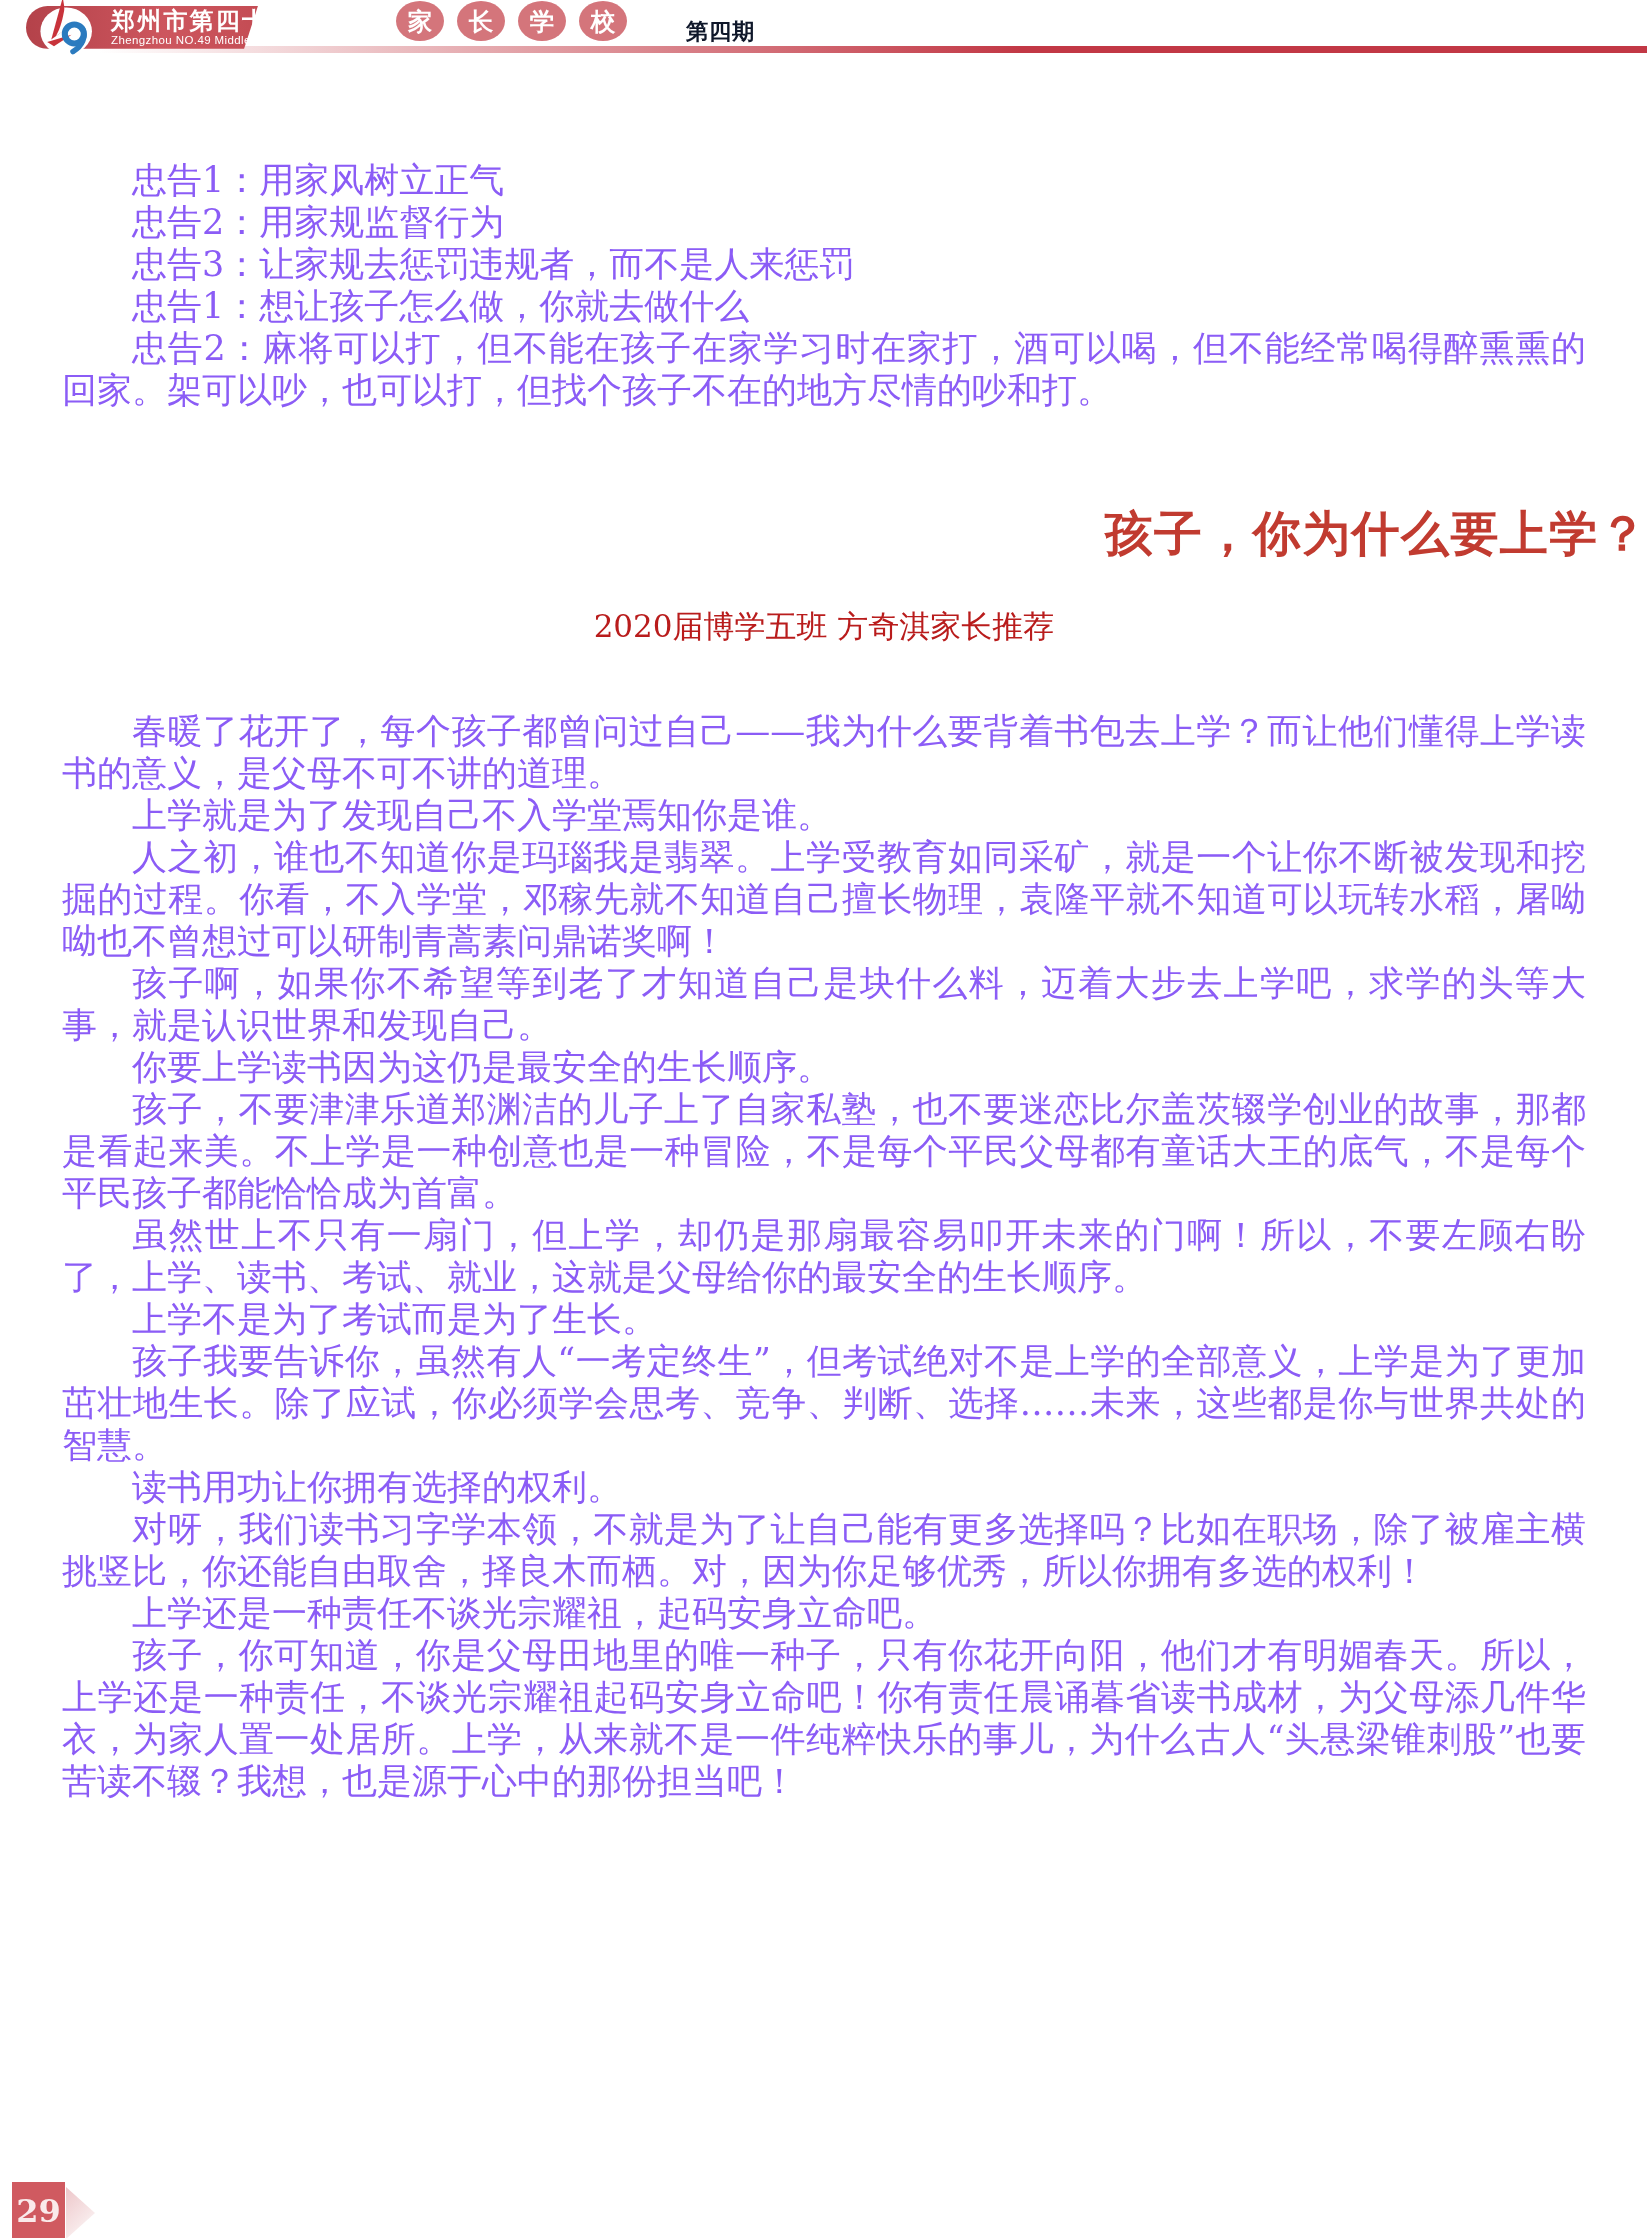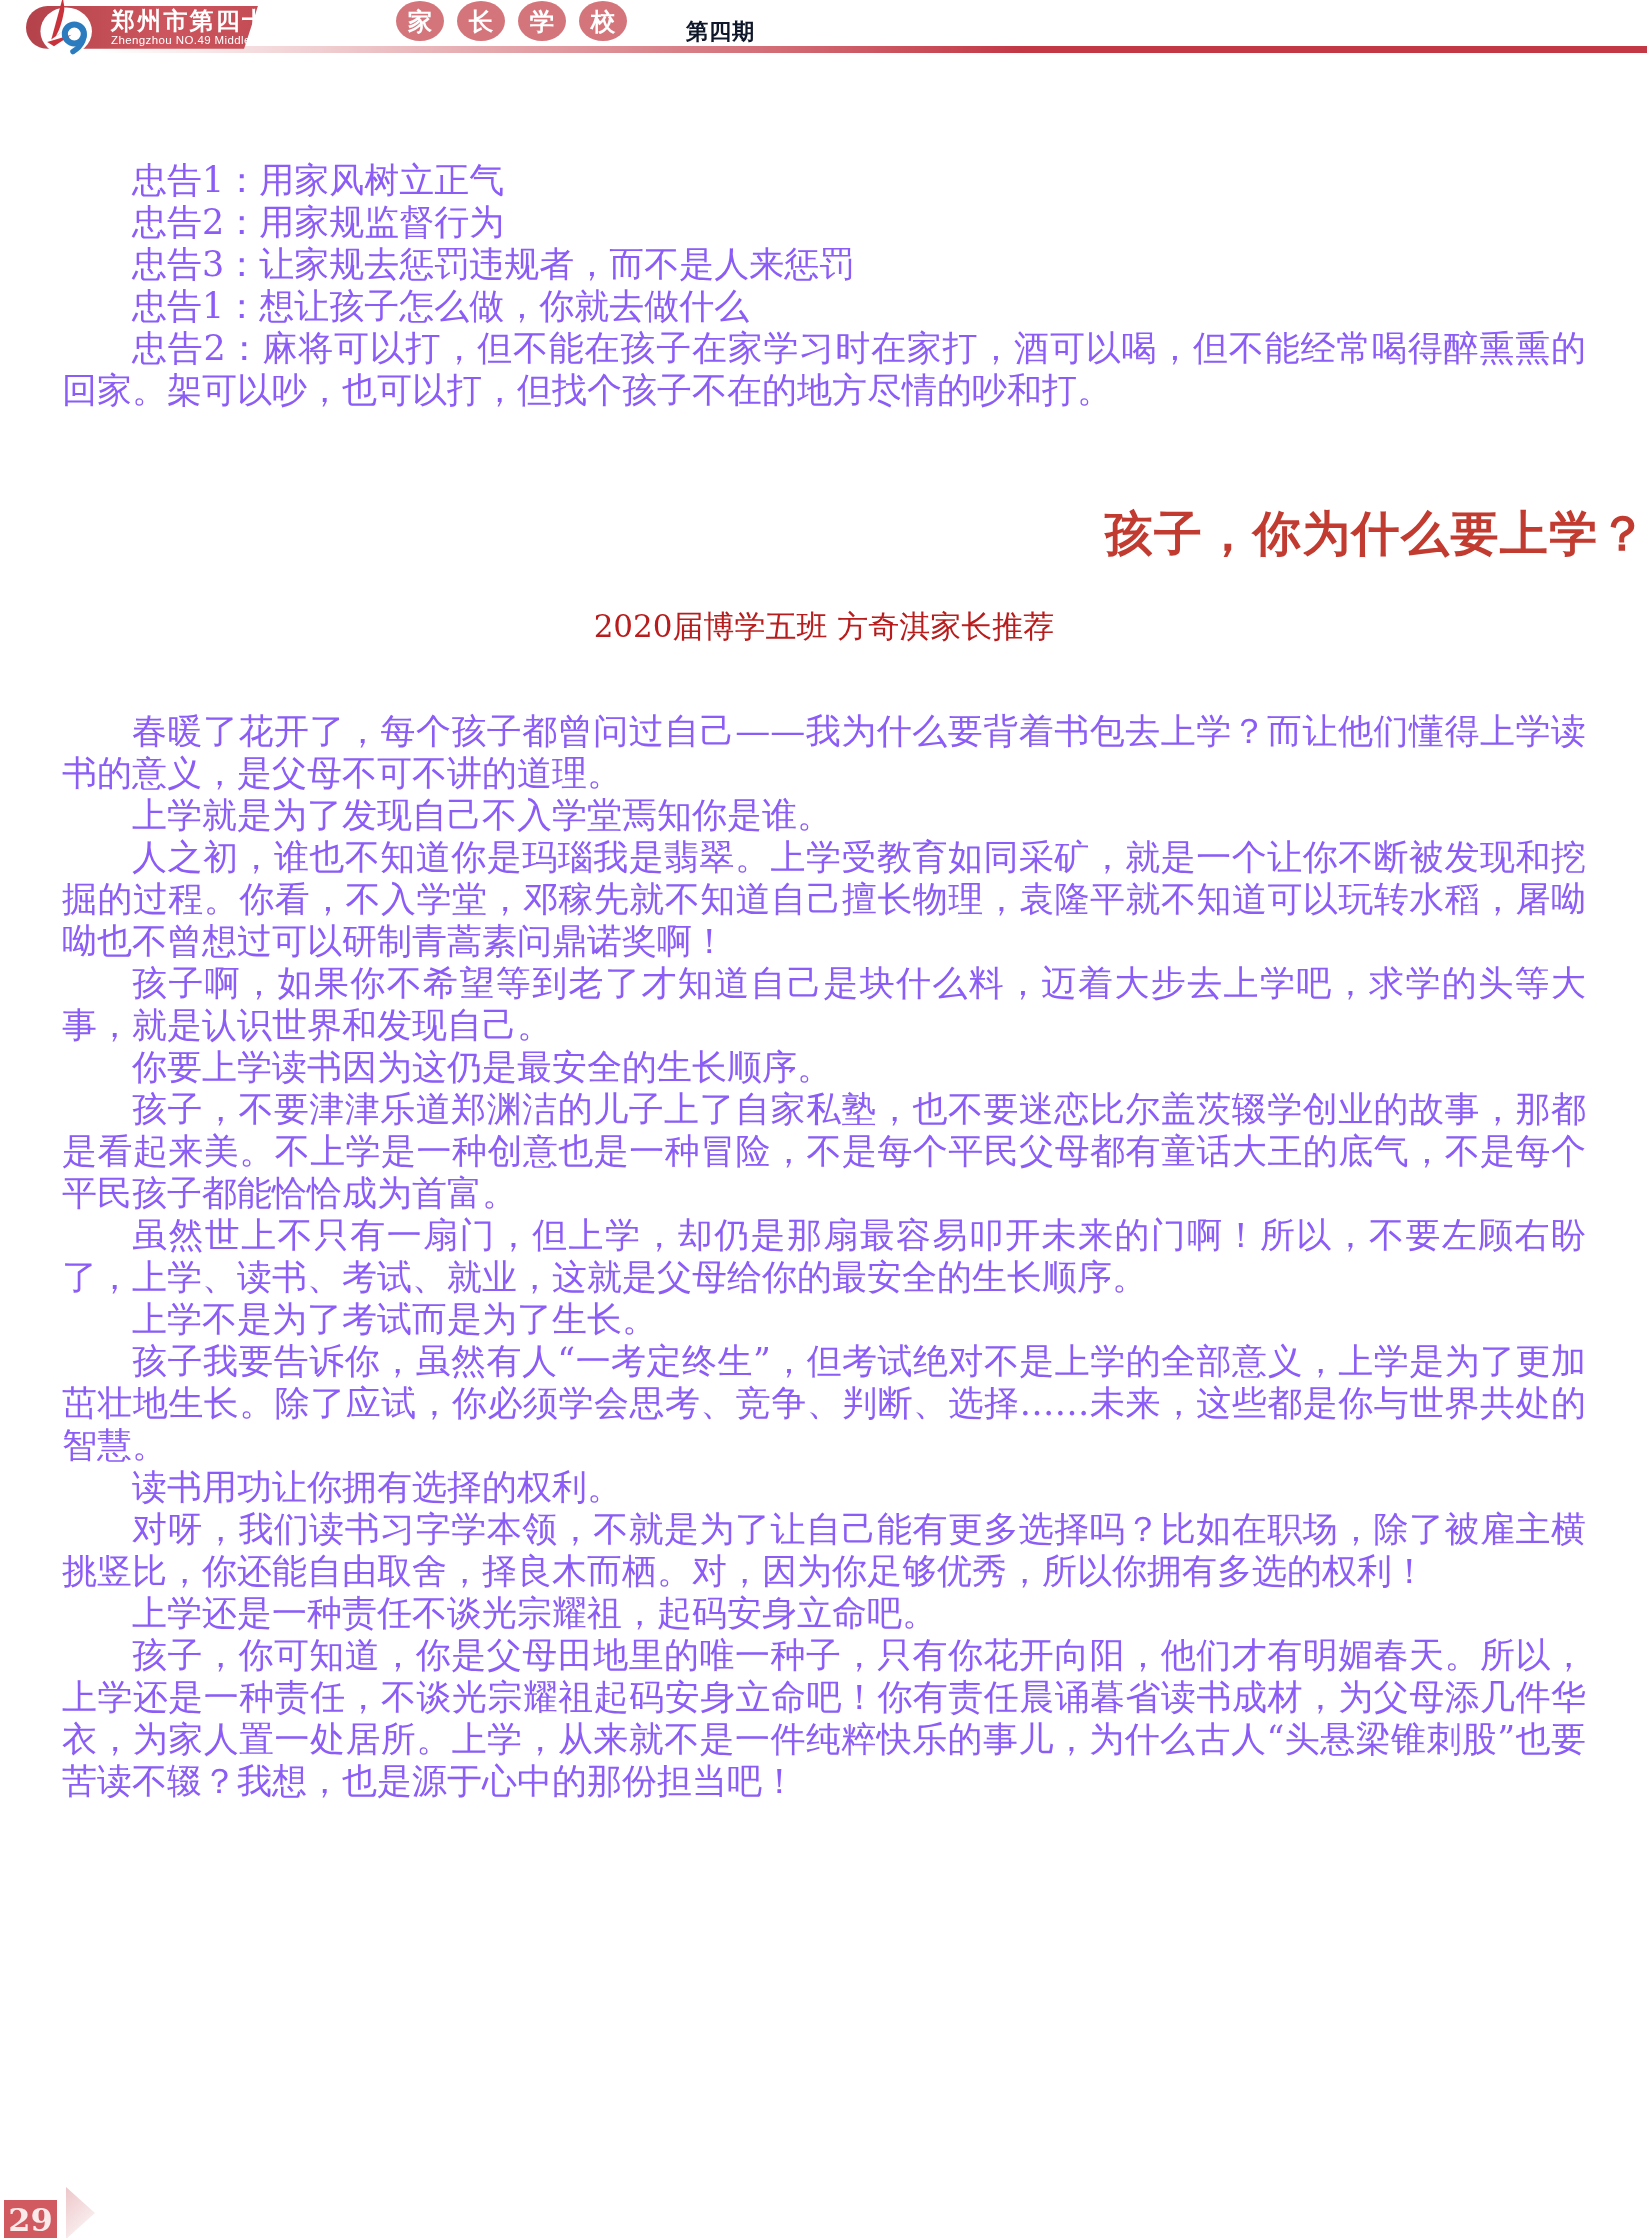--- a/index.html
+++ b/index.html
@@ -74,21 +74,21 @@
     margin:50px 0 0 0;
     text-align:center;
     font-size:31px;
     line-height:31px;
     color:#b91c1c;
   }
   .article-body{margin:68px 62px 0 62px;}
 
   
   .page-number-badge{
-    position:absolute;left:4px;bottom:0;width:53px;height:39px;
+    position:absolute;left:12px;bottom:0;width:53px;height:57px;
     background:#d05a60;
     color:#faeaea;
     display:flex;align-items:center;justify-content:center;
     font-size:32px;font-weight:bold;
     font-family:"DejaVu Serif","Liberation Serif",serif;
   }
   .page-arrow{
     position:absolute;left:66px;bottom:0;width:29px;height:52px;
     background:linear-gradient(135deg,#edc6c9 0%,#f7e6e7 60%,#ffffff 100%);
     clip-path:polygon(0 0,100% 50%,0 100%);

